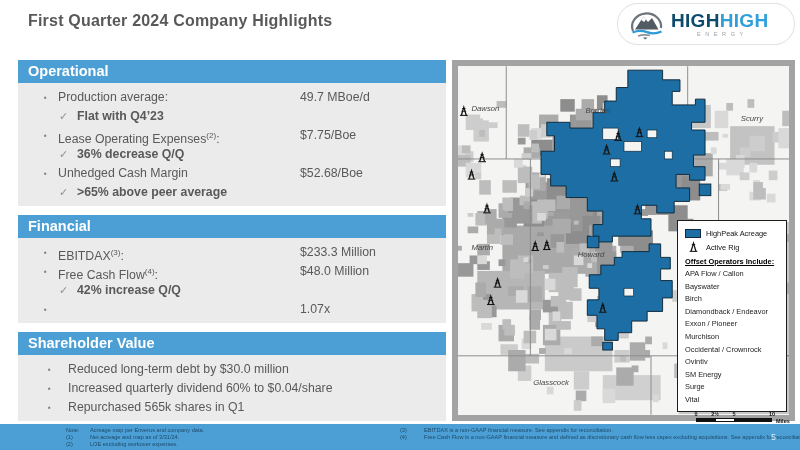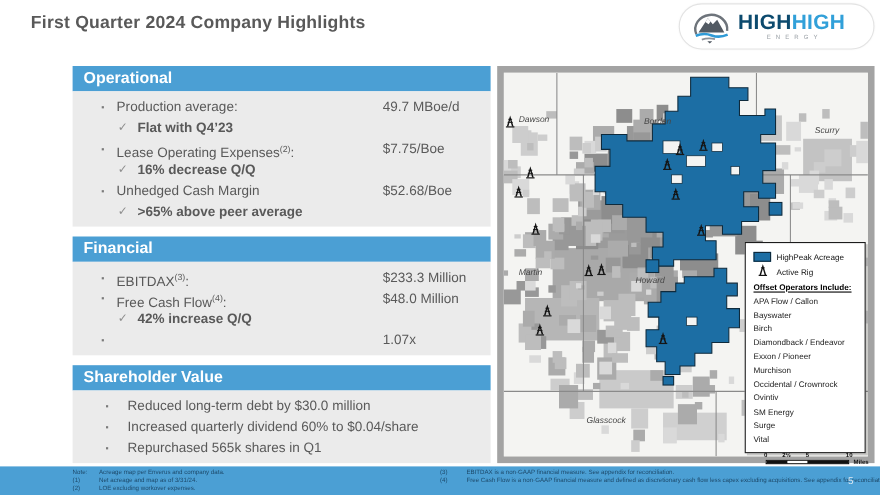--- a/index.html
+++ b/index.html
@@ -10,21 +10,21 @@
   
   .page-title { position:absolute; left:28px; top:12px; font-size:16px; font-weight:bold; color:#595959; letter-spacing:.2px; }
   .logo { position:absolute; right:5px; top:3px; width:178px; height:42px; background:#fff; border:1px solid #e3e3e3; border-radius:21px; display:flex; align-items:center; padding:0 10px 0 8px; box-shadow:0 0 2px rgba(0,0,0,.05); }
   .logo-text { margin-left:5px; line-height:1; }
   .logo-word { font-size:19px; font-weight:800; letter-spacing:.3px; }
   .lg-high { color:#0c4a6e; } .lg-peak { color:#31a0d9; }
   .lg-sub { font-size:5.5px; letter-spacing:4.6px; color:#9aa0a6; margin:2px 0 0 26px; }
 
   
   .left-col { position:absolute; left:18px; top:60px; width:428px; }
-  .section { margin-bottom:9px;margin-left:48px; }
+  .section { margin-bottom:9px; }
   .sec-head { background:#4b9fd4; color:#fff; font-weight:bold; font-size:14.5px; padding:3px 0 4px 10px; }
   .sec-body { background:#ebebeb; padding:5px 0 4px; }
   .row { position:relative; height:19px; line-height:19px; font-size:12.3px; color:#595959; white-space:nowrap; }
   .row.bullet { padding-left:40px; }
   .row .marker { position:absolute; left:26px; top:0; font-size:8px; color:#7a7a7a; }
   .row.check { padding-left:59px; font-weight:bold; }
   .row.check .marker { left:41px; font-size:11px; color:#8f8f8f; font-weight:normal; }
   .row .value { position:absolute; left:282px; top:0; font-weight:normal; }
   .row sup { font-size:8px; }
   .section.wide .row.bullet { padding-left:50px; }
@@ -83,21 +83,21 @@
     </div>
   </div>
 
   <div class="left-col" id="sections">
       <div class="section">
         <div class="sec-head">Operational</div>
         <div class="sec-body">
           <div class="row bullet"><span class="marker">▪</span><span class="label">Production average:</span><span class="value">49.7 MBoe/d</span></div>
           <div class="row check"><span class="marker">✓</span><span class="label">Flat with Q4’23</span></div>
           <div class="row bullet"><span class="marker">▪</span><span class="label">Lease Operating Expenses<sup>(2)</sup>:</span><span class="value">$7.75/Boe</span></div>
-          <div class="row check"><span class="marker">✓</span><span class="label">16% decrease Q/Q</span></div>
+          <div class="row check"><span class="marker">✓</span><span class="label">36% decrease Q/Q</span></div>
           <div class="row bullet"><span class="marker">▪</span><span class="label">Unhedged Cash Margin</span><span class="value">$52.68/Boe</span></div>
           <div class="row check"><span class="marker">✓</span><span class="label">&gt;65% above peer average</span></div>
         </div>
       </div>
       <div class="section">
         <div class="sec-head">Financial</div>
         <div class="sec-body">
           <div class="row bullet"><span class="marker">▪</span><span class="label">EBITDAX<sup>(3)</sup>:</span><span class="value">$233.3 Million</span></div>
           <div class="row bullet"><span class="marker">▪</span><span class="label">Free Cash Flow<sup>(4)</sup>:</span><span class="value">$48.0 Million</span></div>
           <div class="row check"><span class="marker">✓</span><span class="label">42% increase Q/Q</span></div>

